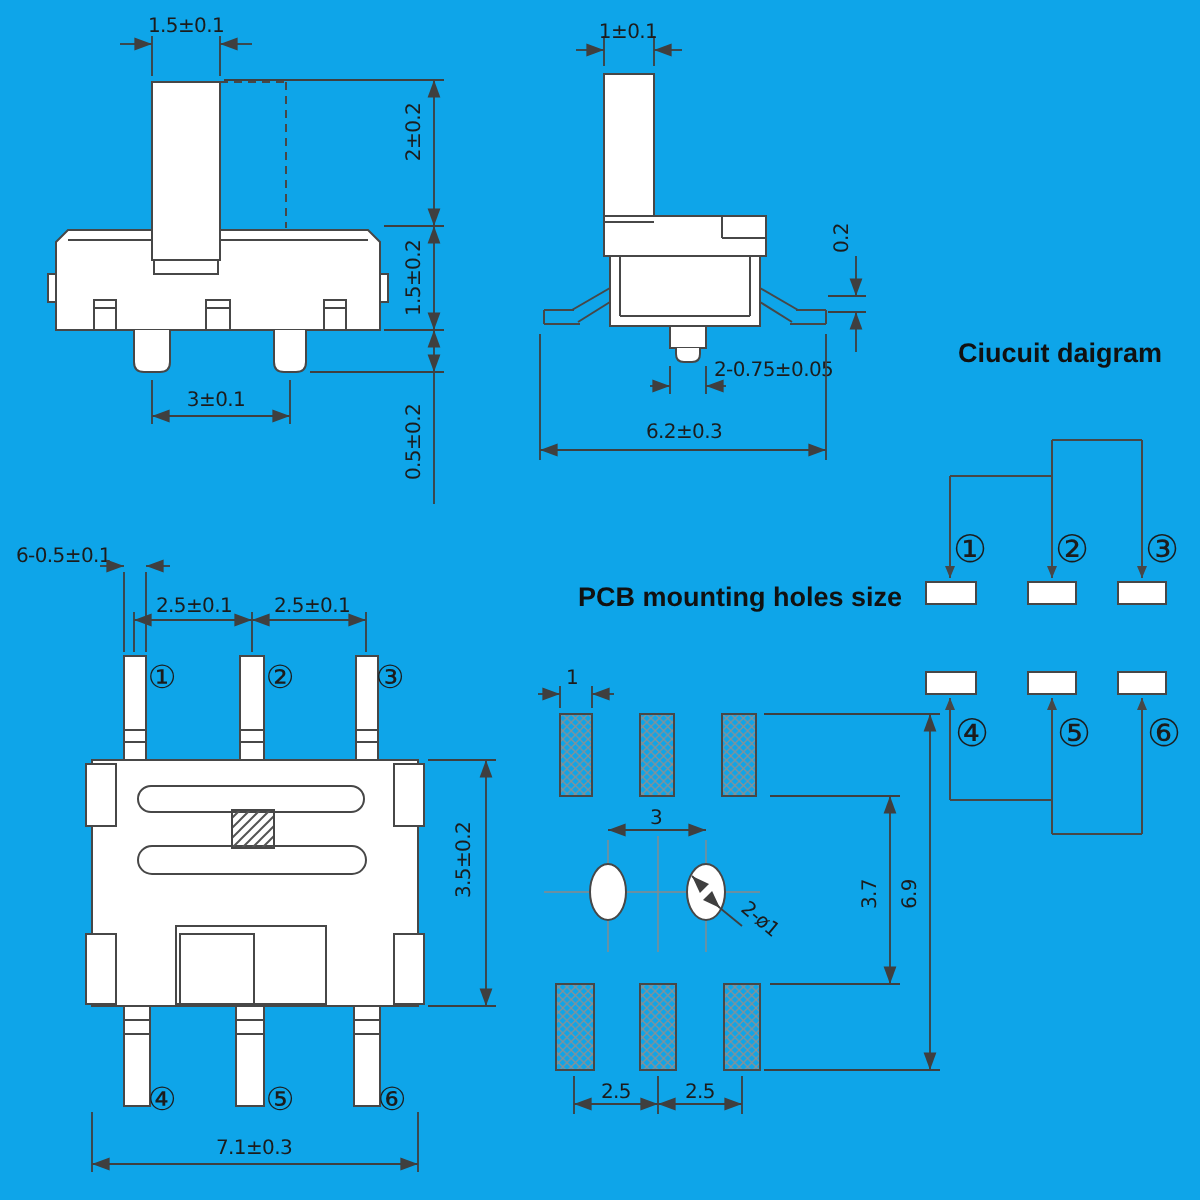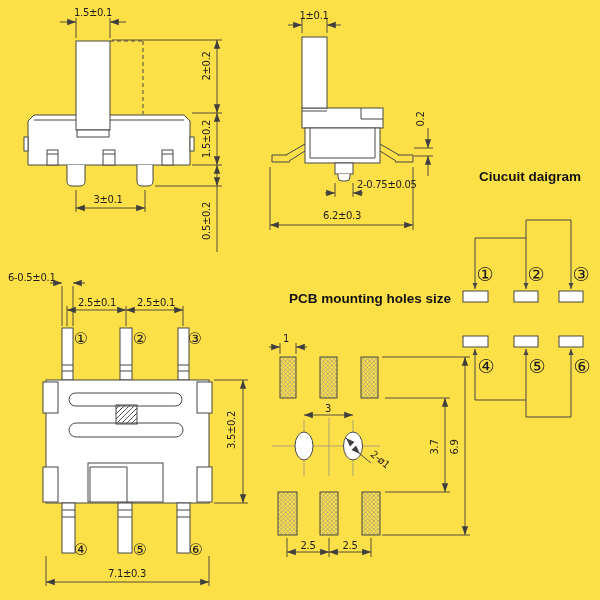--- a/index.html
+++ b/index.html
@@ -1,16 +1,16 @@
 <!DOCTYPE html>
 <html><head>
 <meta charset="utf-8">
 <style>
   html,body{margin:0;padding:0;background:#ffffff;}
-  .canvas{position:relative;width:600px;height:600px;background:#fde047;overflow:hidden;}
+  .canvas{position:relative;width:600px;height:600px;background:#0ea5e9;overflow:hidden;}
   svg{position:absolute;left:0;top:0;}
   svg text{font-family:"DejaVu Sans",sans-serif;font-size:10px;fill:#1c1c1c;letter-spacing:-0.3px;}
   svg text.ttl{font-family:"Liberation Sans",sans-serif;font-weight:bold;font-size:13.5px;fill:#111;letter-spacing:0;}
   svg text.circ{font-size:16px;letter-spacing:0;}
   svg text.circL{font-size:19px;letter-spacing:0;}
   .ln{stroke:#474747;stroke-width:1;fill:none;}
   .fw{stroke:#474747;stroke-width:1;fill:#ffffff;}
   .thin{stroke:#8a8a8a;stroke-width:0.7;fill:none;}
   .dash{stroke:#474747;stroke-width:1;fill:none;stroke-dasharray:4 3;}
   .dim{stroke:#3f3f3f;stroke-width:0.9;fill:none;}

